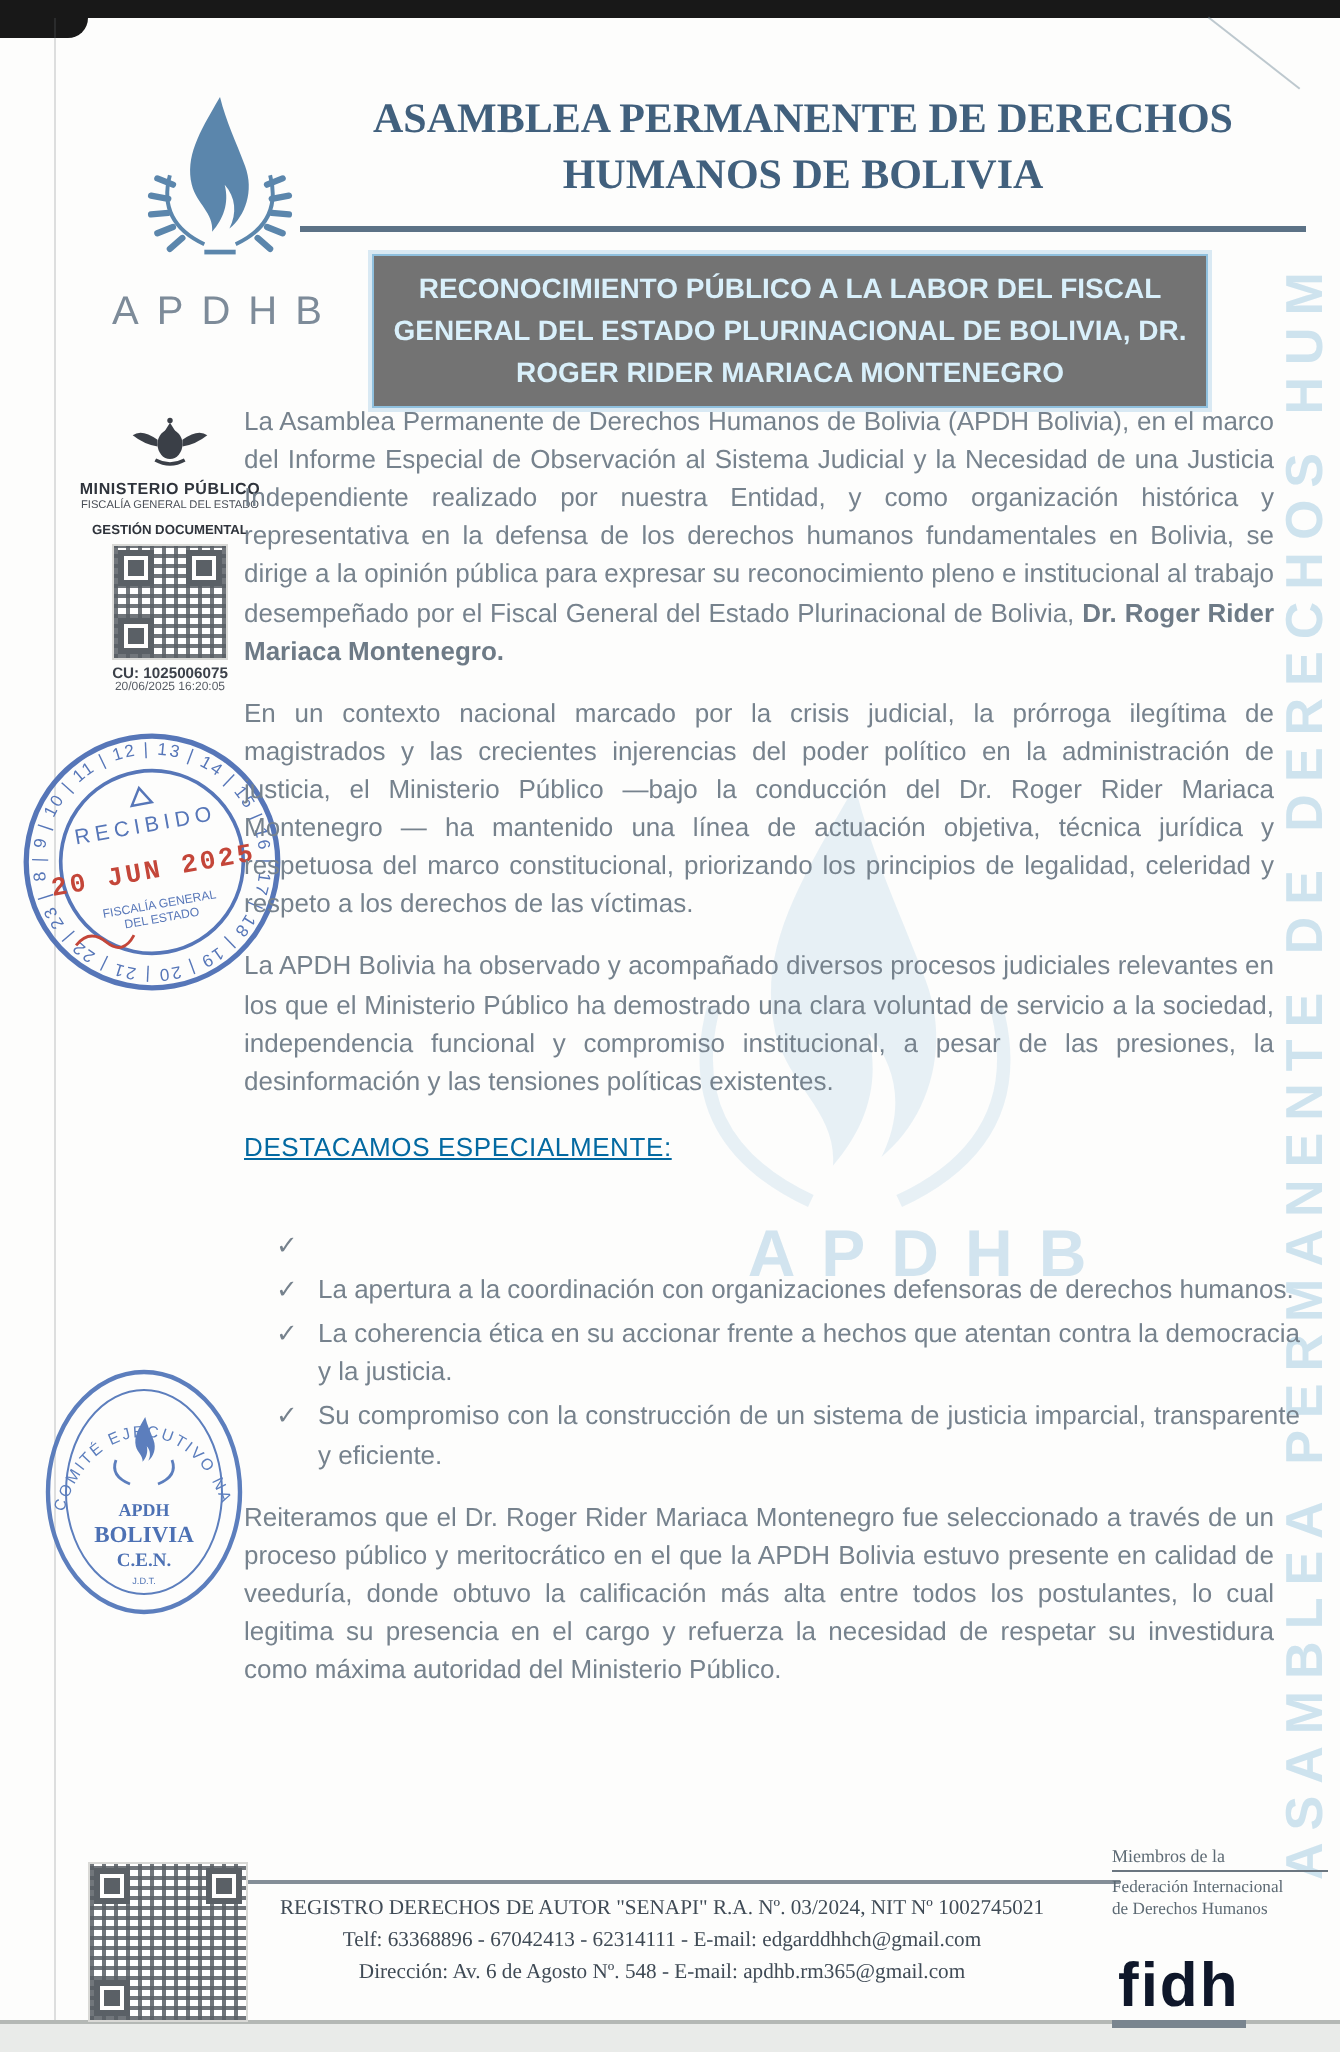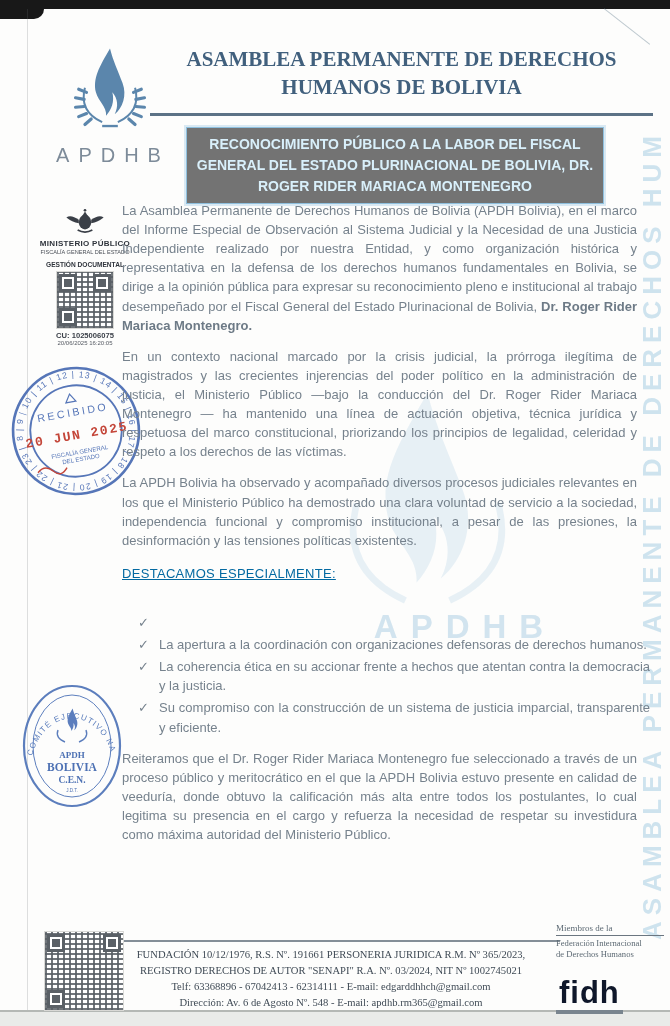--- a/index.html
+++ b/index.html
@@ -195,21 +195,20 @@
   <p>Reiteramos que el Dr. Roger Rider Mariaca Montenegro fue seleccionado a través de un proceso público y meritocrático en el que la APDH Bolivia estuvo presente en calidad de veeduría, donde obtuvo la calificación más alta entre todos los postulantes, lo cual legitima su presencia en el cargo y refuerza la necesidad de respetar su investidura como máxima autoridad del Ministerio Público.</p>
 </div>
 
 <div class="footer-rule"></div>
 <div class="qr qr-footer">
   <i class="tl"></i>
   <i class="tr"></i>
   <i class="bl"></i>
 </div>
 <div class="footer-text">
-  <div>FUNDACIÓN 10/12/1976, R.S. Nº. 191661 PERSONERIA JURIDICA R.M. Nº 365/2023,</div>
   <div>REGISTRO DERECHOS DE AUTOR "SENAPI" R.A. Nº. 03/2024, NIT Nº 1002745021</div>
   <div>Telf: 63368896 - 67042413 - 62314111 - E-mail: edgarddhhch@gmail.com</div>
   <div>Dirección: Av. 6 de Agosto Nº. 548  - E-mail: apdhb.rm365@gmail.com</div>
 </div>
 <div class="fidh">
   <div class="fidh-members">Miembros de la</div>
   <div class="fidh-fed">Federación Internacional</div>
   <div class="fidh-fed">de Derechos Humanos</div>
   <div class="fidh-logo">fidh</div>
 </div>

